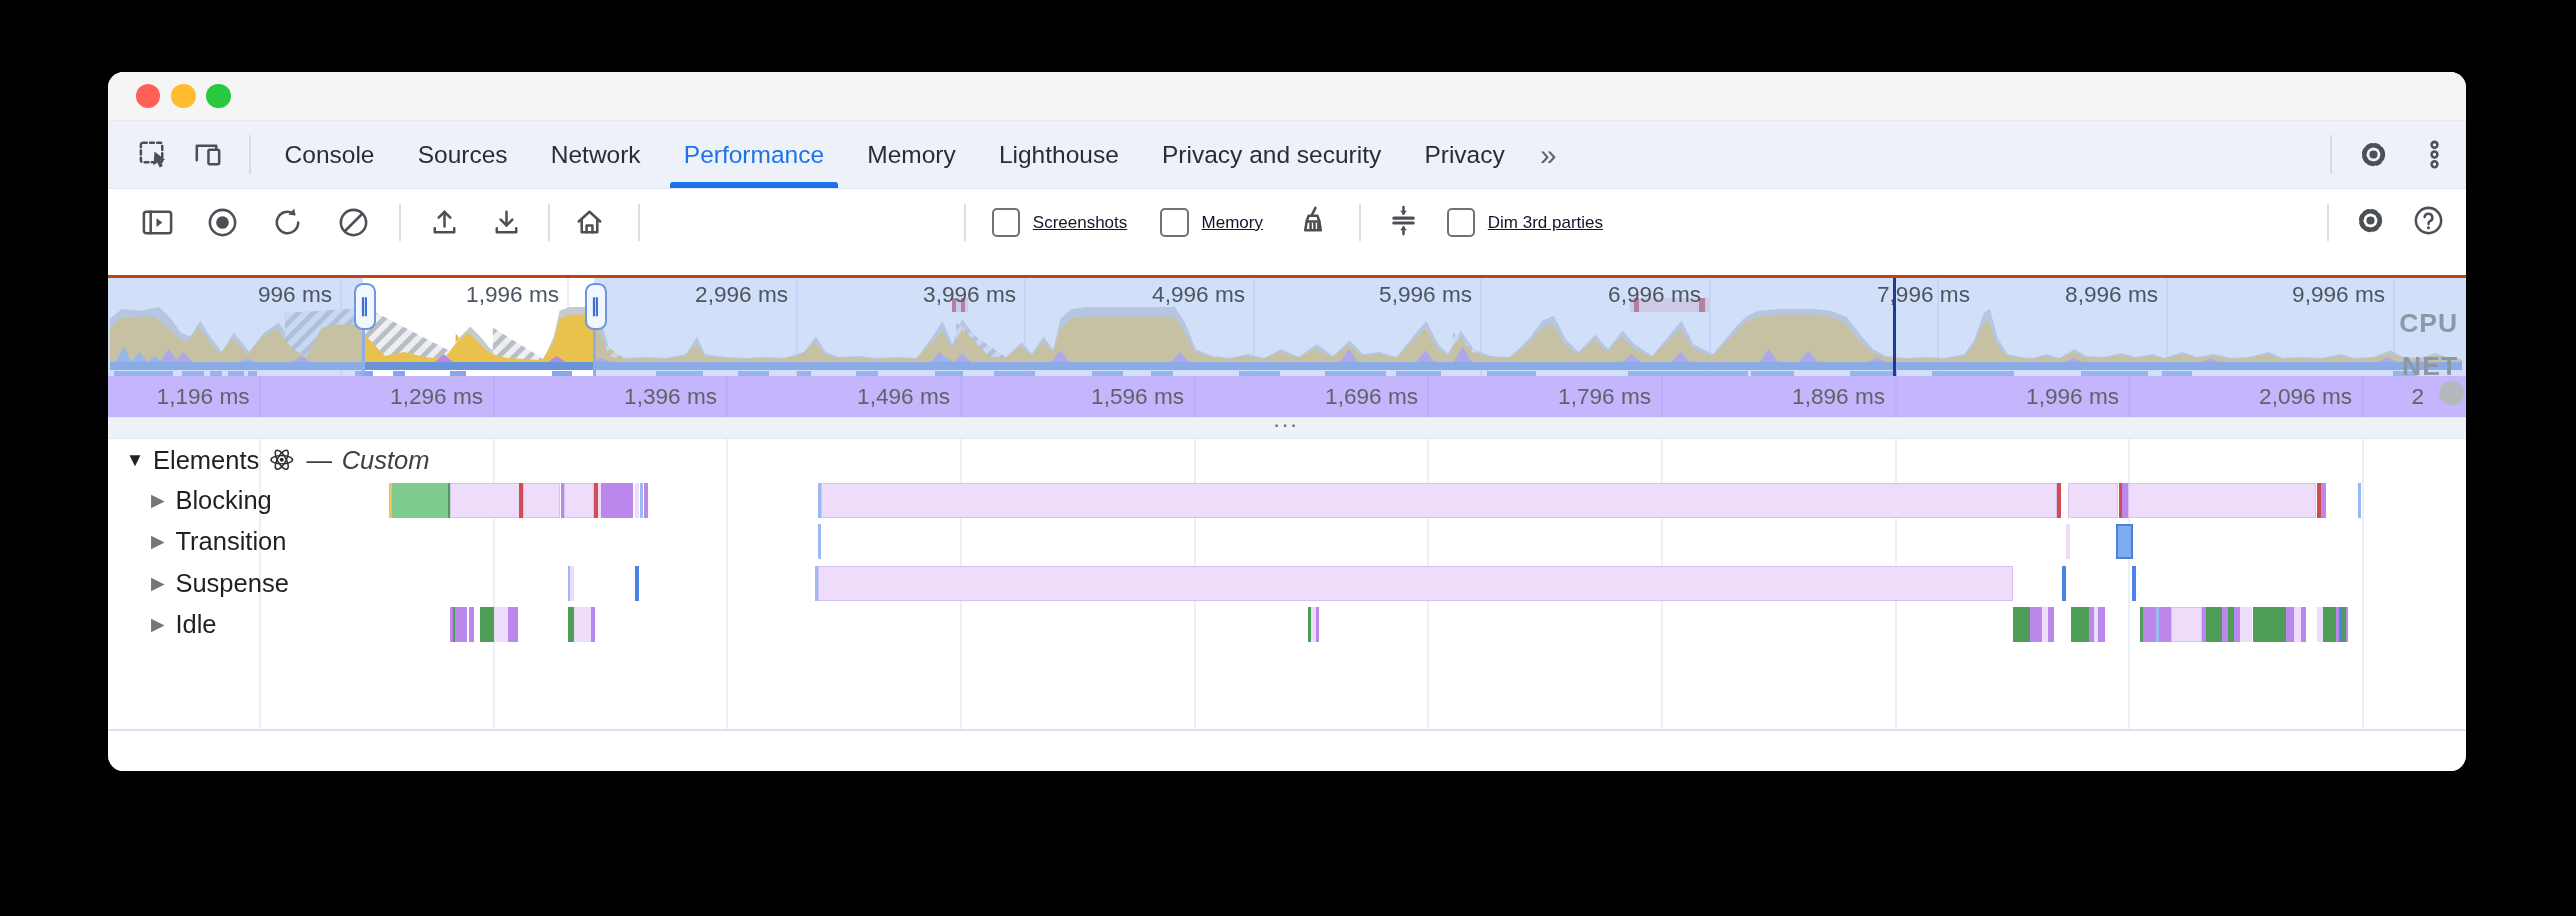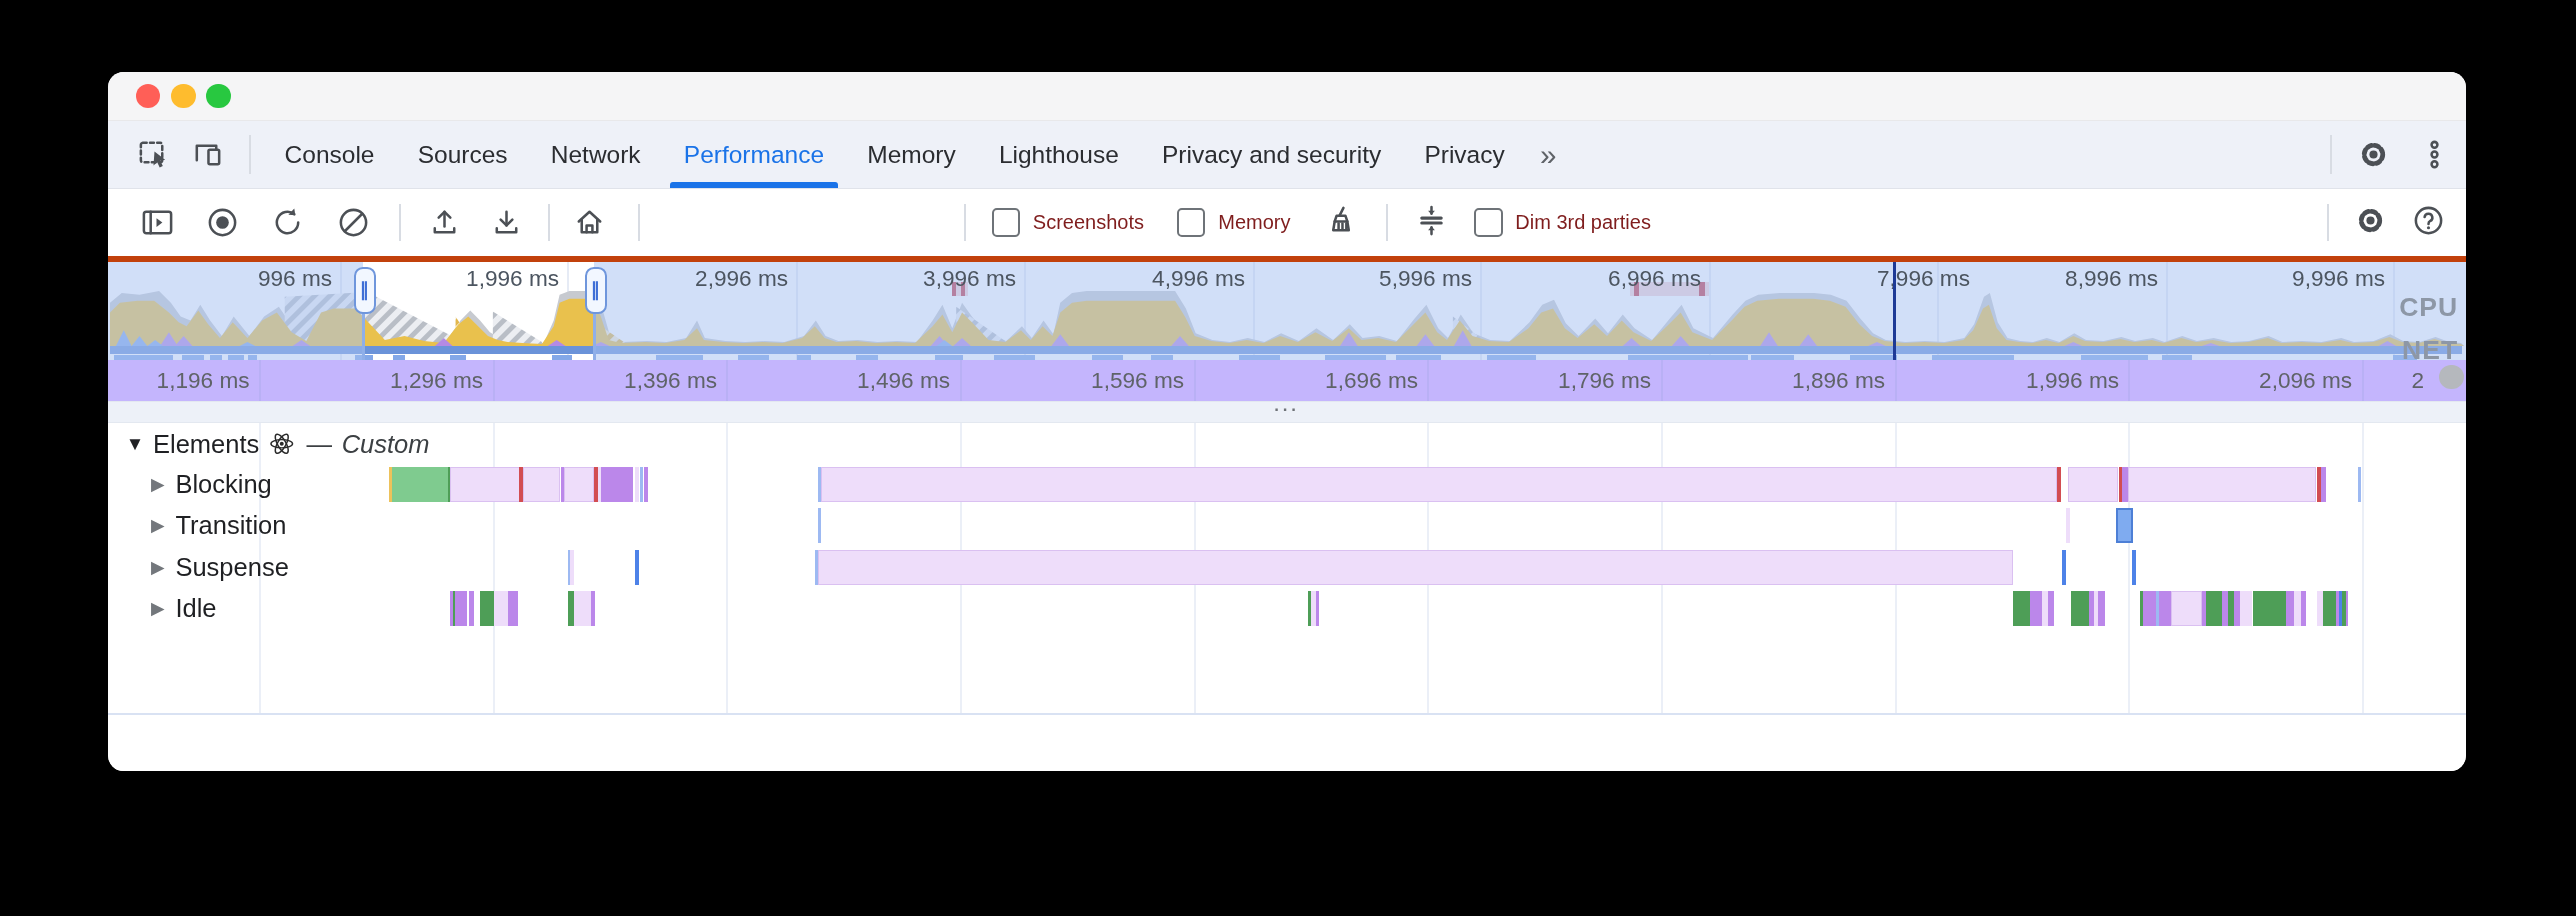--- a/index.html
+++ b/index.html
@@ -16,24 +16,24 @@
   .tab.active{color:#1a73e8;}
   .tab.active::after{content:"";position:absolute;left:7.9px;right:7.9px;bottom:0;height:5.9px;background:#1a73e8;border-radius:2.9px 2.9px 0 0;}
   .moretabs{font-size:29.5px;color:#5f6368;padding:0 13.7px;}
   .icnbtn{position:absolute;top:15.7px;width:35px;height:35px;}
   .vdiv{position:absolute;top:13.7px;width:2px;height:39px;background:#d8dce3;}
   svg.ic{stroke:#4c5055;fill:none;stroke-width:2.6;stroke-linecap:round;stroke-linejoin:round;}
   
   #toolbar{position:relative;height:67px;background:#fff;}
   #tb-center{position:absolute;left:856px;top:0;height:67px;display:flex;align-items:center;}
   .chk{width:24.5px;height:24.5px;border:2.4px solid #6e7artifact075;border:2.4px solid #6e7378;border-radius:4.9px;background:#fff;margin-right:12.8px;flex:none;}
-  .chklbl{font-size:20px;color:#7f1d1d;margin-right:33px;white-space:nowrap;}
+  .chklbl{font-size:17px;color:#0f172a;margin-right:33px;white-space:nowrap;text-decoration:underline;}
   #tb-right{position:absolute;right:19.6px;top:0;height:67px;display:flex;align-items:center;gap:23.6px;}
   
-  #overview{position:relative;height:98px;background:#fff;border-top:6px solid #c2410c;}
+  #overview{position:relative;height:98px;background:#fff;border-top:3px solid #c2410c;margin-top:19px;}
   .ovtick{position:absolute;top:3.9px;width:147px;text-align:right;font-size:22.6px;color:#4c5560;}
   .ovgrid{position:absolute;top:0;bottom:0;width:2px;background:rgba(100,130,190,.16);}
   .dim{position:absolute;top:0;bottom:0;background:rgba(167,193,242,.52);}
   .handle{position:absolute;top:4.9px;width:17.7px;height:43px;background:#f2f7ff;border:2.2px solid #6f96dc;
     border-radius:8.8px;color:#3f6fd6;font-size:18.7px;font-weight:bold;text-align:center;line-height:41px;letter-spacing:1px;z-index:6;}
   .handleline{position:absolute;top:46px;bottom:0;width:2.9px;background:#8fafe8;z-index:5;}
   #playhead{position:absolute;top:0;bottom:0;width:2.9px;background:#1e3a96;z-index:8;}
   .sidelabel{position:absolute;right:7.9px;font-size:26.5px;font-weight:bold;color:#8d97a6;z-index:7;letter-spacing:1px;}
   .netband{position:absolute;left:2px;right:3.9px;top:84px;height:7.9px;background:#6b93d9;}
   .netbar{position:absolute;top:93px;height:4.9px;background:#83a8e8;}

